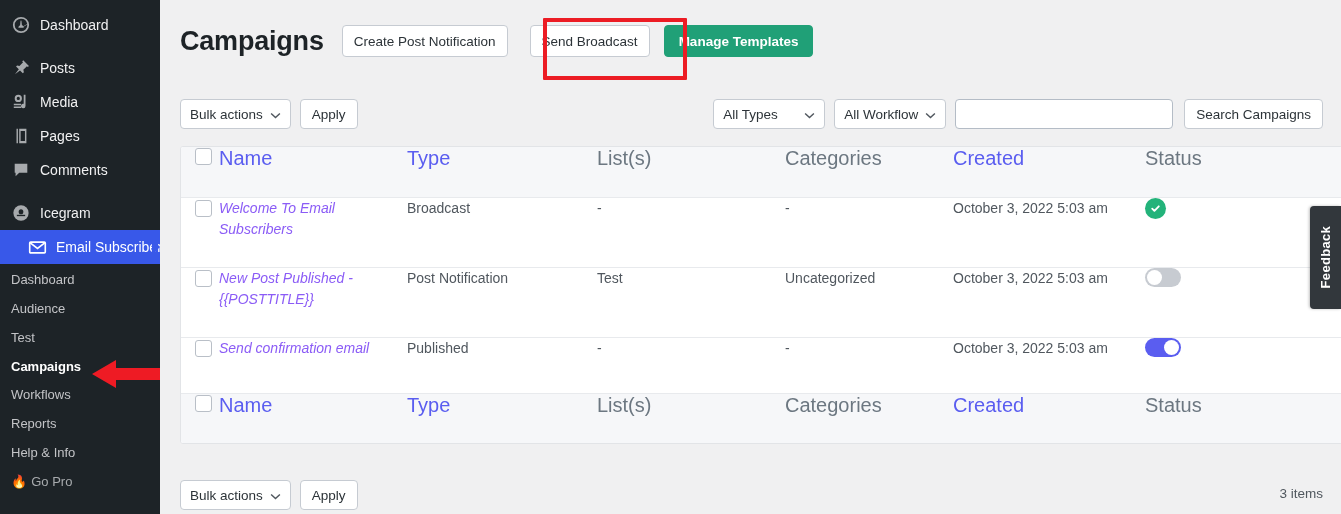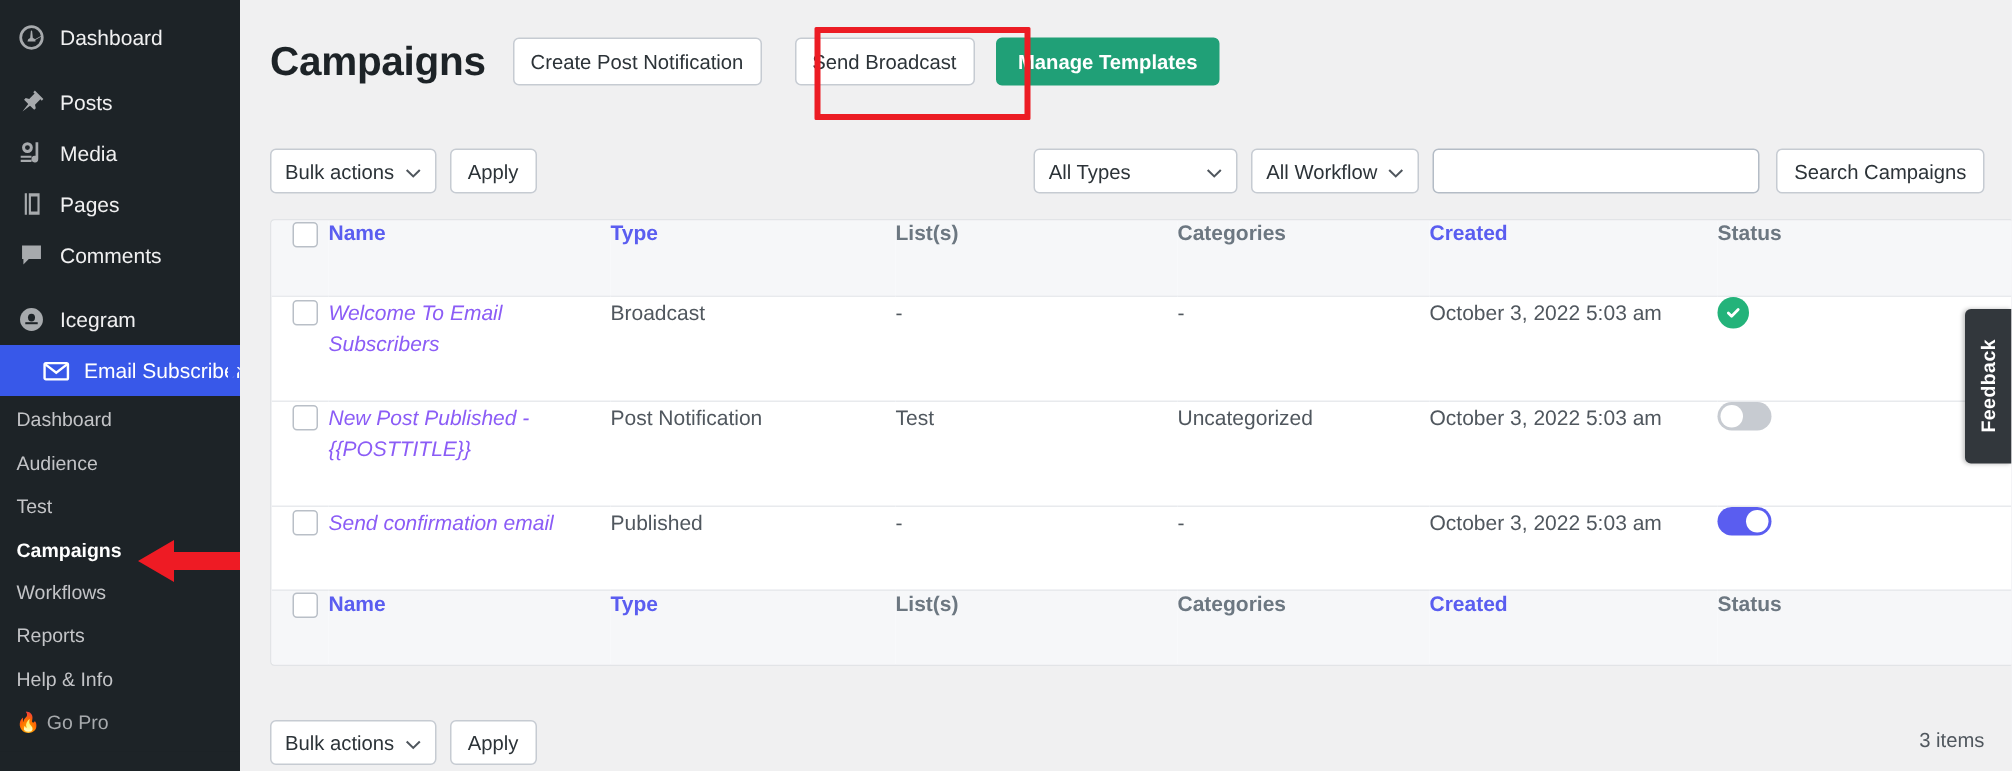--- a/index.html
+++ b/index.html
@@ -173,21 +173,21 @@
     align-items: center;
     padding: 0 9px;
     cursor: pointer;
     white-space: nowrap;
   }
   .ui-select .chev {
     margin-left: 7px;
     display: inline-block;
     color: #50575e;
   }
-  .ui-select.wide { width: 136px; justify-content: space-between; }
+  .ui-select.wide { width: 112px; justify-content: space-between; }
   .ui-btn {
     height: 30px;
     background: #fff;
     border: 1px solid #c6cbd2;
     border-radius: 4px;
     color: #2c3338;
     font-size: 13.5px;
     font-family: "Liberation Sans", sans-serif;
     padding: 0 11px;
     cursor: pointer;
@@ -235,22 +235,22 @@
   .col-type  { width: 190px; }
   .col-lists { width: 188px; }
   .col-cats  { width: 168px; }
   .col-created { width: 192px; }
   .col-status  { width: 199px; }
 
   thead tr, tfoot tr { background: #f6f7f9; }
   thead th, tfoot th {
     height: 50px;
     padding-top: 16px;
-    font-size: 14px;
-    font-weight: bold;
+    font-size: 20px;
+    font-weight: normal;
     color: #6c7781;
     vertical-align: top;
   }
   th.sortable span, th a { color: #5a5df0; }
   thead th:first-child, tfoot th:first-child { padding-left: 14px; }
   thead th.pl, tfoot th.pl { padding-left: 0; }
 
   tbody tr { border-top: 1px solid #e8eaed; }
   thead tr { border-bottom: 1px solid #e8eaed; }
   tfoot tr { border-top: 1px solid #e8eaed; }

